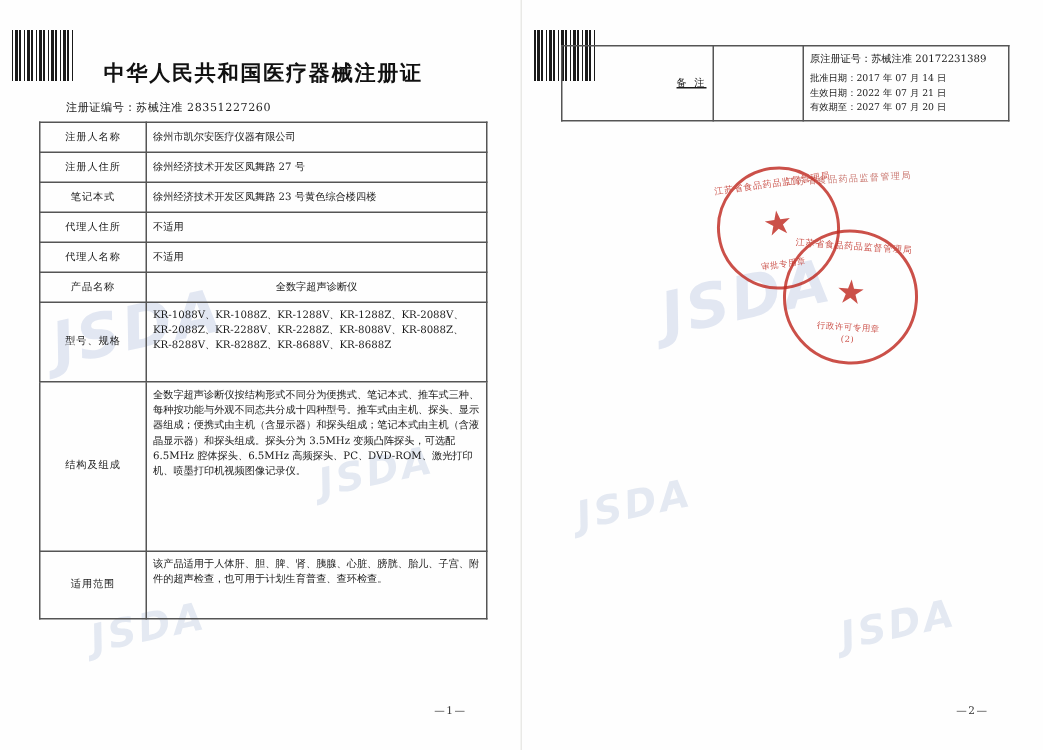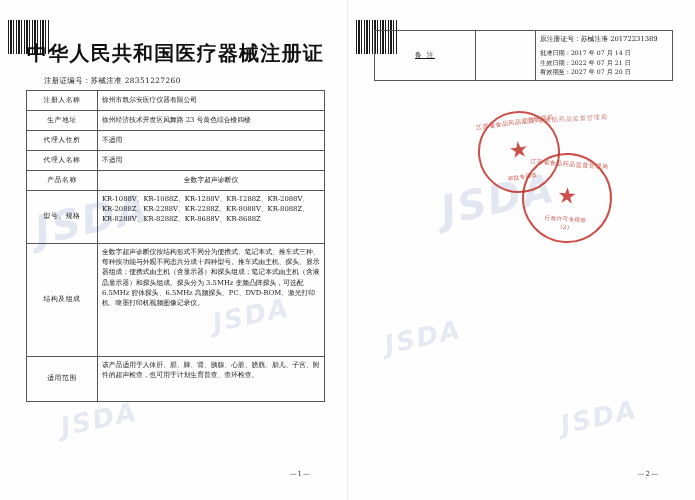--- a/index.html
+++ b/index.html
@@ -56,21 +56,21 @@
         #1a1a1a 5px, #1a1a1a 6px,
         #ffffff 6px, #ffffff 8px);
   }
   .barcode.l { left: 8px; top: 20px; }
   .barcode.r { left: 8px; top: 20px; }
 
   
   .doc-title {
     text-align: center;
     font-family: "DejaVu Serif", "Liberation Serif", serif;
-    font-size: 20px;
+    font-size: 14px;
     font-weight: bold;
     letter-spacing: 1.2px;
     color: #111;
     margin-top: 14px;
   }
   .reg-no {
     font-family: "DejaVu Serif", "Liberation Serif", serif;
     font-size: 7.4px;
     color: #222;
     margin: 9px 0 4px 18px;
@@ -117,21 +117,21 @@
     font-size: 6.8px;
     color: #1a1a1a;
   }
   table.right-table td {
     border: 0.7px solid #555;
     padding: 3px 4px;
     vertical-align: top;
   }
   .rt-label {
     width: 92px;
-    text-align: center;
+    text-align: right;
     letter-spacing: 1.4px;
     vertical-align: middle !important;
     text-decoration: underline;
   }
   .rt-blank { }
   .rt-right {
     width: 128px;
   }
   .rt-right .line {
     font-size: 6.2px;
@@ -251,21 +251,25 @@
         <div class="doc-title">中华人民共和国医疗器械注册证</div>
         <div class="reg-no">注册证编号：苏械注准 28351227260</div>
 
         <table class="doc-table">
           <tbody>
             <tr class="row-h-sm">
               <td class="label">注册人名称</td>
               <td class="value">徐州市凯尔安医疗仪器有限公司</td>
             </tr>
             <tr class="row-h-sm">
-              <td class="label">生产地址</td>
+              <td class="label">注册人住所</td>
+              <td class="value">徐州经济技术开发区凤舞路 27 号</td>
+            </tr>
+            <tr class="row-h-sm">
+              <td class="label">笔记本式</td>
               <td class="value">徐州经济技术开发区凤舞路 23 号黄色综合楼四楼</td>
             </tr>
             <tr class="row-h-sm">
               <td class="label">代理人住所</td>
               <td class="value">不适用</td>
             </tr>
             <tr class="row-h-sm">
               <td class="label">代理人名称</td>
               <td class="value">不适用</td>
             </tr>

